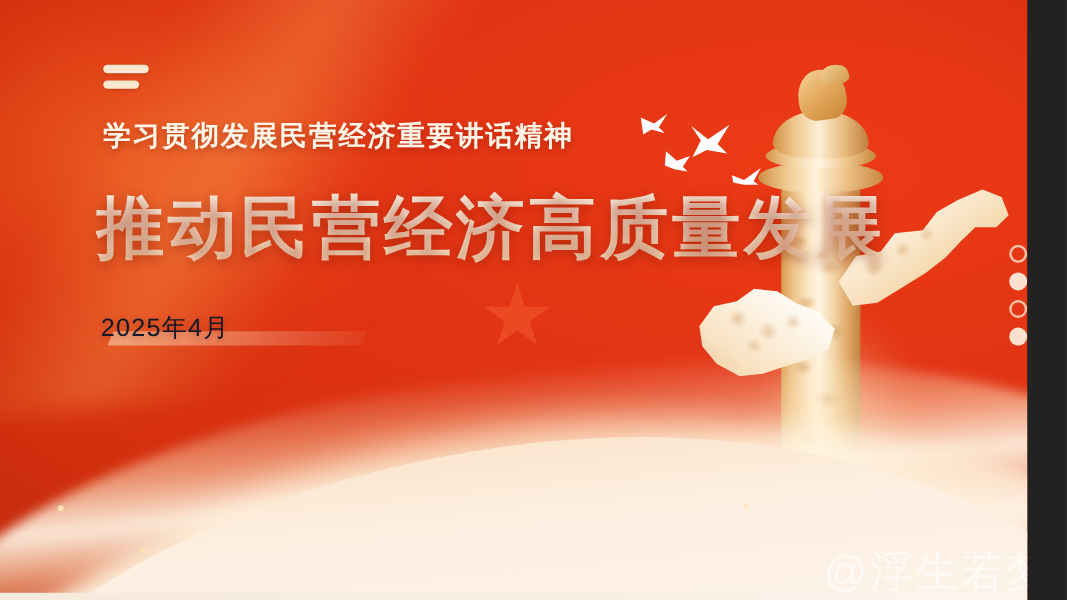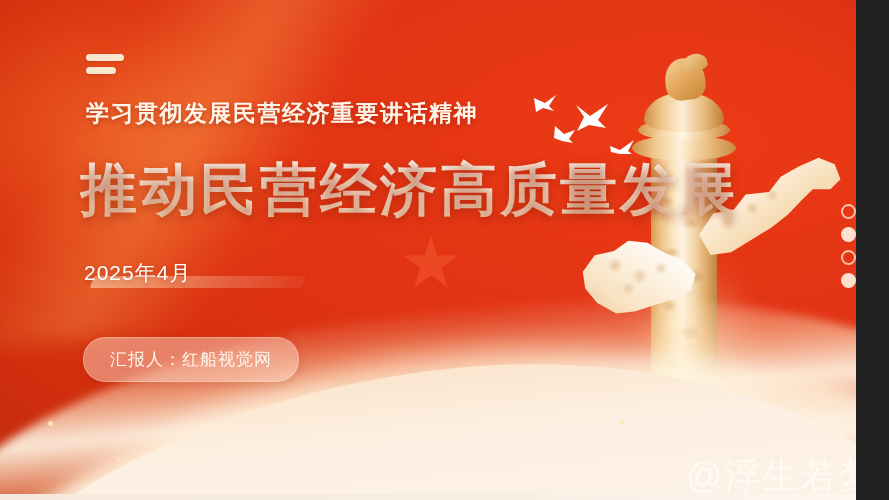--- a/index.html
+++ b/index.html
@@ -322,21 +322,21 @@
     height: 12px;
     background: linear-gradient(to right, rgba(255,225,190,0.55), rgba(255,225,190,0.30) 55%, rgba(255,225,190,0.06));
     transform: skewX(-22deg);
     border-radius: 2px;
   }
   .date-text {
     position: absolute;
     left: 84px;
     top: 259px;
     font-size: 21px;
-    color: #ffffff;
+    color: #0f172a;
     letter-spacing: 1px;
     text-shadow: 0 2px 5px rgba(130,25,0,0.4);
     white-space: nowrap;
   }
 
   .presenter-pill {
     position: absolute;
     left: 83px;
     top: 337px;
     padding: 10px 26px;
@@ -436,21 +436,20 @@
     <div class="bar b1"></div>
     <div class="bar b2"></div>
   </div>
 
   <div class="subtitle">学习贯彻发展民营经济重要讲话精神</div>
   <div class="main-title">推动民营经济高质量发展</div>
 
   <div class="date-underline"></div>
   <div class="date-text">2025年4月</div>
 
-  <div class="presenter-pill">汇报人：红船视觉网</div>
 
   <div class="dots">
     <div class="dot ring"></div>
     <div class="dot fill"></div>
     <div class="dot ring"></div>
     <div class="dot fill"></div>
   </div>
 
   <div class="watermark">@浮生若梦</div>
 

